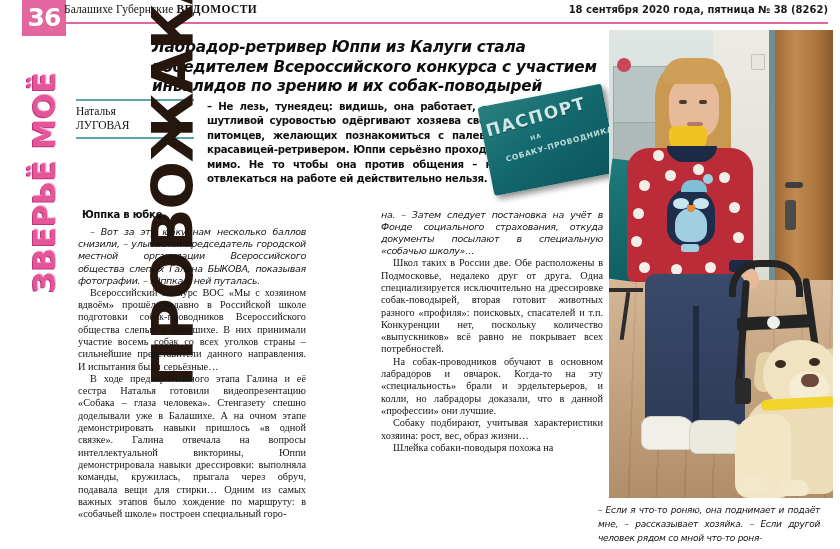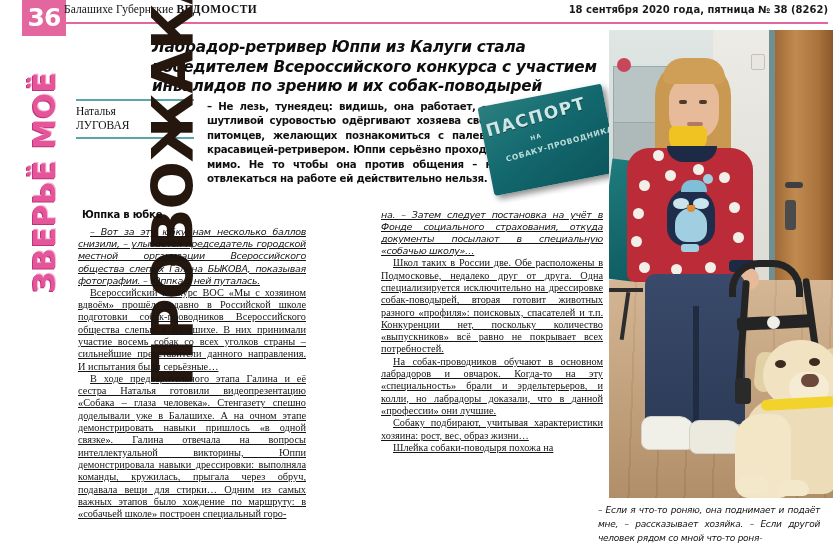--- a/index.html
+++ b/index.html
@@ -228,21 +228,21 @@
   }
   .col {
     position: absolute;
     font-family: "Liberation Serif", serif;
     font-size: 10.3px;
     line-height: 12.3px;
     color: #151515;
     text-align: justify;
     text-justify: inter-word;
   }
-  .col p { margin: 0; text-indent: 12px; text-decoration: underline; }
+  .col p { margin: 0; text-indent: 12px; }
   .col p.noind { text-indent: 0; }
   .col p.q {
     font-family: "DejaVu Sans", sans-serif;
     font-style: italic;
     font-size: 9.5px;
     line-height: 12.1px;
     letter-spacing: -0.3px;
   }
 
   #col1 { left: 78px;  top: 209px; width: 228px; }

